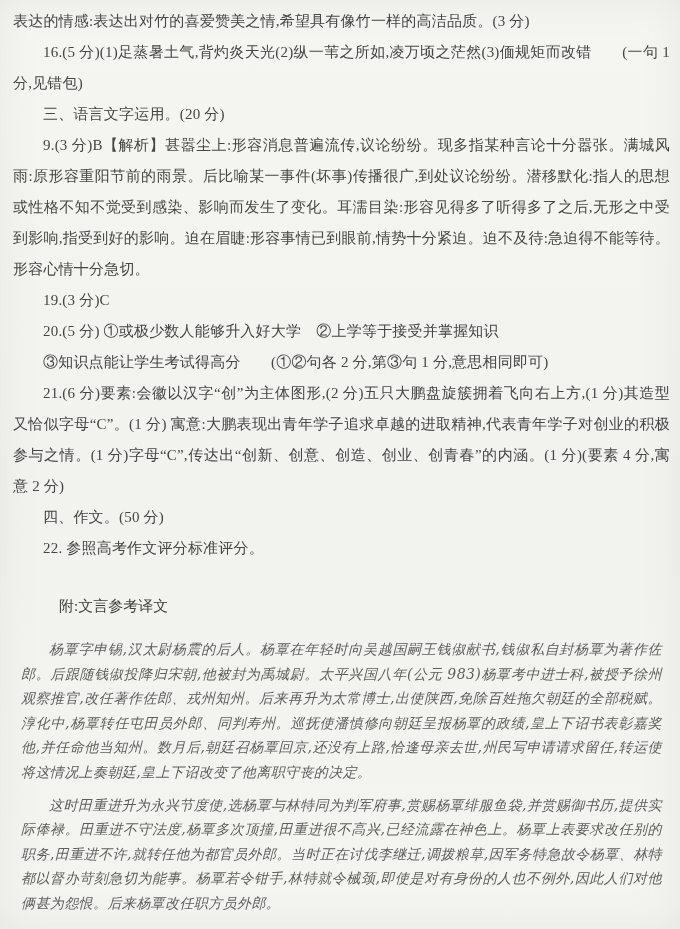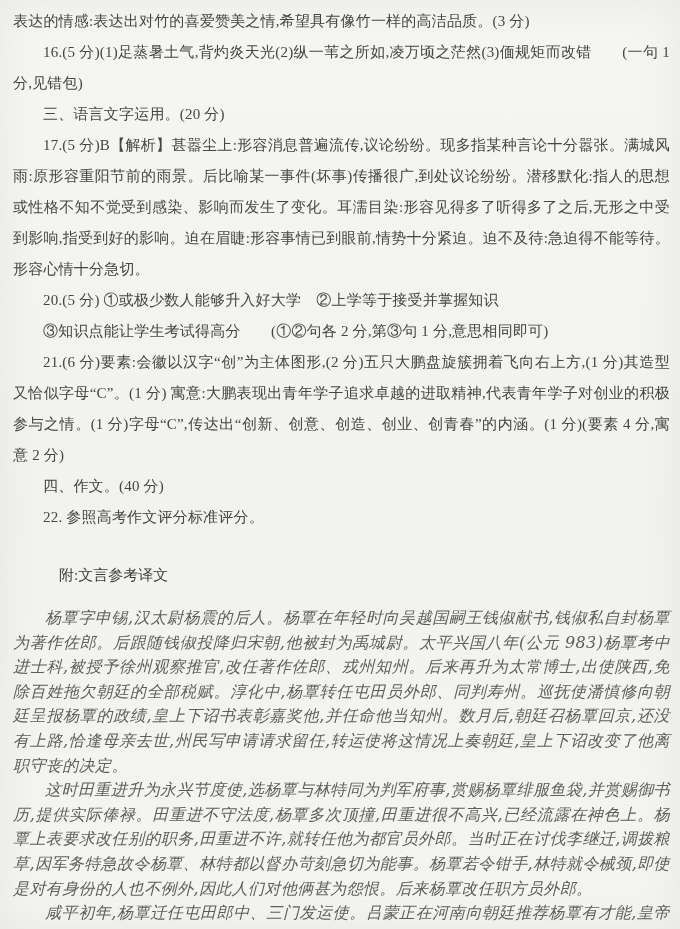--- a/index.html
+++ b/index.html
@@ -33,45 +33,46 @@
   
   .trans{margin-top:27px;}
   .trans-title{
     margin:16px;
     font-size:15px;
     line-height:30px;
     color:#3e3e3e;
     text-indent:2em;
   }
   .trans p.tp{
-    margin:0;
-    font-size:16px;
+    margin:8px;
+    font-size:14px;
     line-height:24.6px;
     color:#5d5d5d;
     text-align:justify;
     text-indent:2em;
     font-style:italic;
     font-family:"DejaVu Serif","Liberation Serif",serif;
     letter-spacing:0.4px;
   }
 </style>
 </head>
 <body>
 
 <div class="page">
 
   <div class="ans">
     <p>表达的情感:表达出对竹的喜爱赞美之情,希望具有像竹一样的高洁品质。(3 分)</p>
     <p class="indent">16.(5 分)(1)足蒸暑土气,背灼炎天光(2)纵一苇之所如,凌万顷之茫然(3)偭规矩而改错　　(一句 1 分,见错包)</p>
     <p class="indent heading">三、语言文字运用。(20 分)</p>
-    <p class="indent">17.(5 分)B【解析】甚嚣尘上:形容消息普遍流传,议论纷纷。现多指某种言论十分嚣张。满城风雨:原形容重阳节前的雨景。后比喻某一事件(坏事)传播很广,到处议论纷纷。潜移默化:指人的思想或性格不知不觉受到感染、影响而发生了变化。耳濡目染:形容见得多了听得多了之后,无形之中受到影响,指受到好的影响。迫在眉睫:形容事情已到眼前,情势十分紧迫。迫不及待:急迫得不能等待。形容心情十分急切。</p>
+    <p class="indent">9.(3 分)B【解析】甚嚣尘上:形容消息普遍流传,议论纷纷。现多指某种言论十分嚣张。满城风雨:原形容重阳节前的雨景。后比喻某一事件(坏事)传播很广,到处议论纷纷。潜移默化:指人的思想或性格不知不觉受到感染、影响而发生了变化。耳濡目染:形容见得多了听得多了之后,无形之中受到影响,指受到好的影响。迫在眉睫:形容事情已到眼前,情势十分紧迫。迫不及待:急迫得不能等待。形容心情十分急切。</p>
+    <p class="indent">19.(3 分)C</p>
     <p class="indent">20.(5 分) ①或极少数人能够升入好大学　②上学等于接受并掌握知识</p>
     <p class="indent">③知识点能让学生考试得高分　　(①②句各 2 分,第③句 1 分,意思相同即可)</p>
     <p class="indent">21.(6 分)要素:会徽以汉字“创”为主体图形,(2 分)五只大鹏盘旋簇拥着飞向右上方,(1 分)其造型又恰似字母“C”。(1 分) 寓意:大鹏表现出青年学子追求卓越的进取精神,代表青年学子对创业的积极参与之情。(1 分)字母“C”,传达出“创新、创意、创造、创业、创青春”的内涵。(1 分)(要素 4 分,寓意 2 分)</p>
-    <p class="indent heading">四、作文。(40 分)</p>
+    <p class="indent heading">四、作文。(50 分)</p>
     <p class="indent">22. 参照高考作文评分标准评分。</p>
   </div>
 
   <div class="trans">
     <p class="trans-title">附:文言参考译文</p>
     <p class="tp">杨覃字申锡,汉太尉杨震的后人。杨覃在年轻时向吴越国嗣王钱俶献书,钱俶私自封杨覃为著作佐郎。后跟随钱俶投降归宋朝,他被封为禹城尉。太平兴国八年(公元 983)杨覃考中进士科,被授予徐州观察推官,改任著作佐郎、戎州知州。后来再升为太常博士,出使陕西,免除百姓拖欠朝廷的全部税赋。淳化中,杨覃转任屯田员外郎、同判寿州。巡抚使潘慎修向朝廷呈报杨覃的政绩,皇上下诏书表彰嘉奖他,并任命他当知州。数月后,朝廷召杨覃回京,还没有上路,恰逢母亲去世,州民写申请请求留任,转运使将这情况上奏朝廷,皇上下诏改变了他离职守丧的决定。</p>
     <p class="tp">这时田重进升为永兴节度使,选杨覃与林特同为判军府事,赏赐杨覃绯服鱼袋,并赏赐御书历,提供实际俸禄。田重进不守法度,杨覃多次顶撞,田重进很不高兴,已经流露在神色上。杨覃上表要求改任别的职务,田重进不许,就转任他为都官员外郎。当时正在讨伐李继迁,调拨粮草,因军务特急故令杨覃、林特都以督办苛刻急切为能事。杨覃若令钳手,林特就令械颈,即使是对有身份的人也不例外,因此人们对他俩甚为怨恨。后来杨覃改任职方员外郎。</p>
     <p class="tp">咸平初年,杨覃迁任屯田郎中、三门发运使。吕蒙正在河南向朝廷推荐杨覃有才能,皇帝下诏令杨覃入朝兼任三司磨勘、凭由、理欠司。咸平五年,杨覃任权同知贡举,出任陕西转运使,皇帝赐以金紫。恰遇边境大臣报告李继迁死了,希望乘此时机大力讨伐贼人。杨覃建议说:“攻打有丧事的人不合礼义,况且他的儿子还在,当然有所准备,请诏令边境大臣谨慎守卫边疆。不要轻举妄动,待敌人众叛亲离时,他就离消亡不远了。”当时在西部边境屯兵,征调物质事务繁多,副使朱台符一心在政事上有所作为,而杨覃则严格按过去的办法办事,并且说边境事务不应该改革。当初,寇准任青州知州,朱台符在寇准属下任通判。这时寇准已任宰相,杨覃料想(以为)朱台符凭借自己是寇准旧僚(不服指挥),就秘密上报,因与部下不合调任随州知州。</p>
 
   </div>

